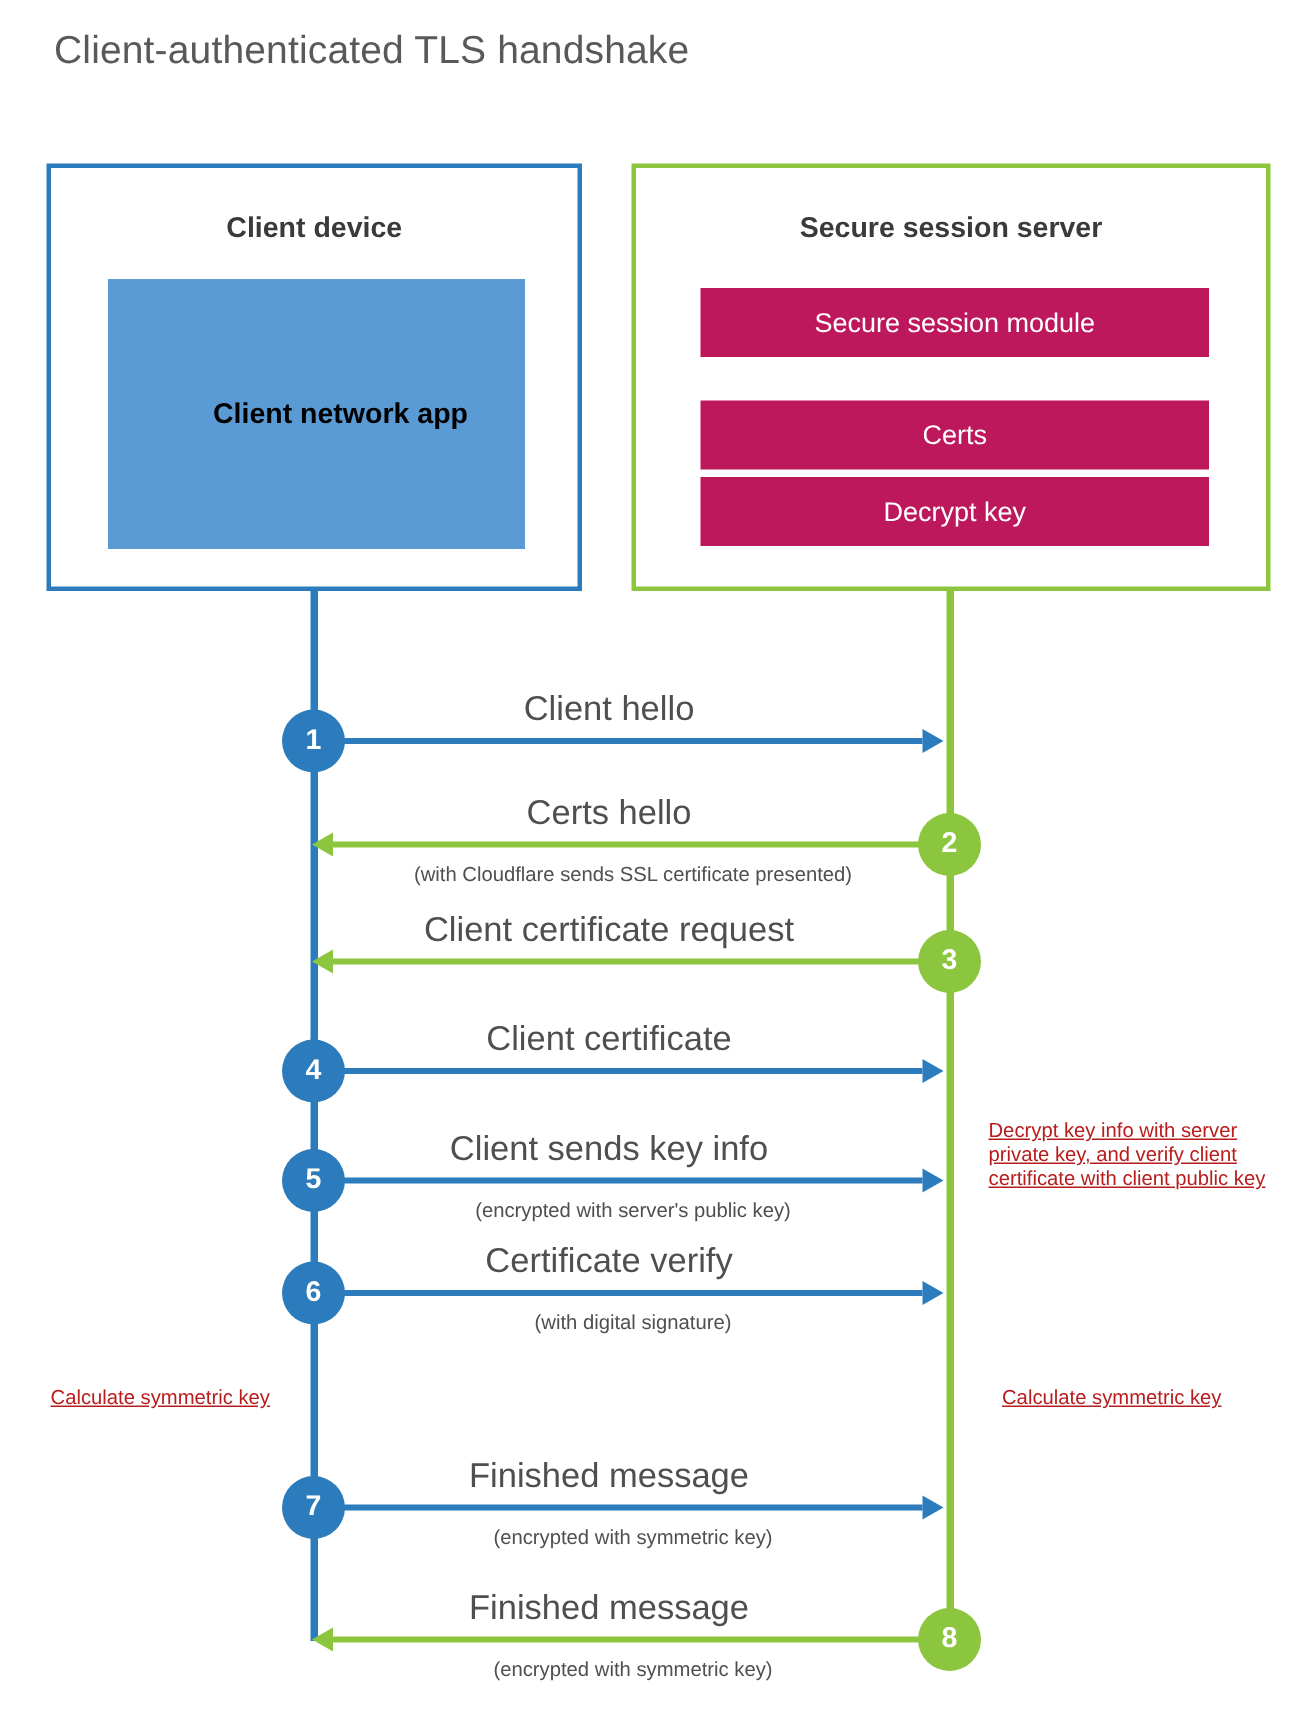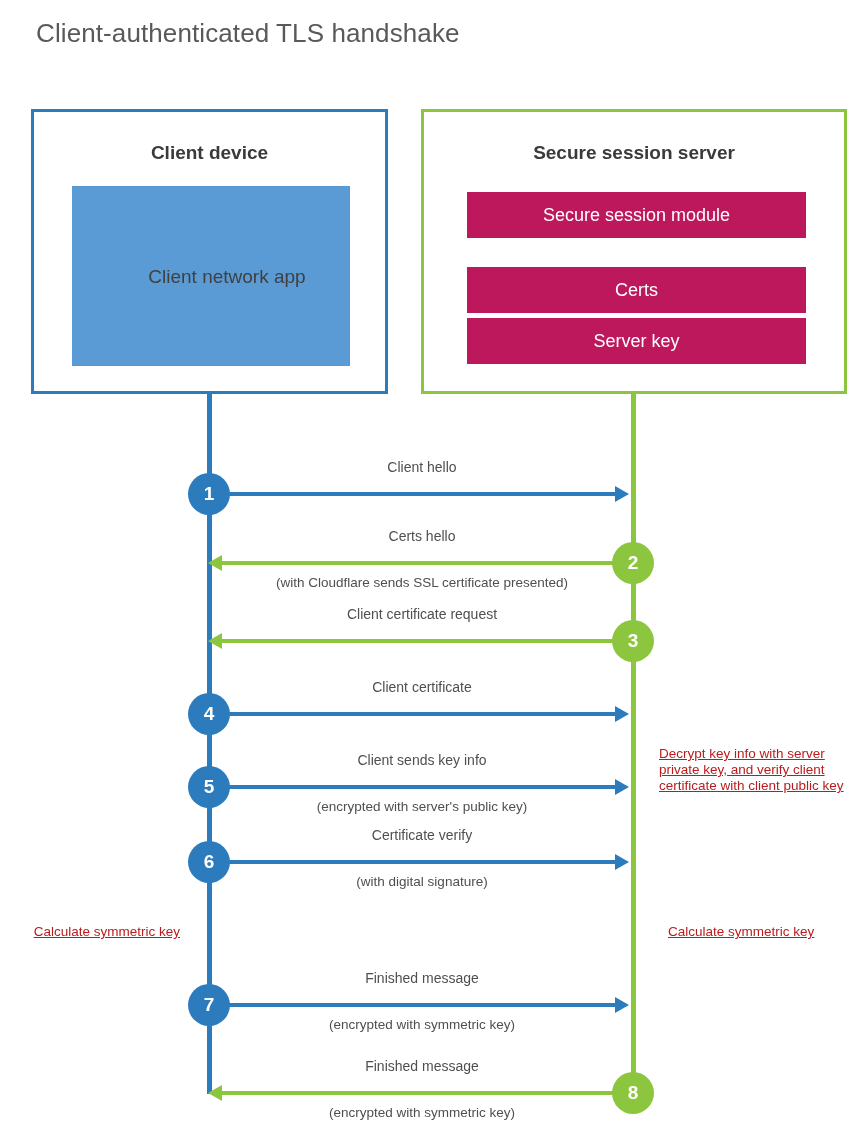--- a/index.html
+++ b/index.html
@@ -65,25 +65,25 @@
     left: 38px;
     top: 74px;
     width: 278px;
     height: 180px;
     background: #5b9bd5;
     display: flex;
     align-items: center;
     justify-content: center;
   }
   #client-app-label {
-    color: #404040;
+    color: #000000;
     font-size: 19px;
     line-height: 27px;
     text-align: center;
-    font-weight: 400;
+    font-weight: 700;
     max-width: 180px;
     margin-left: 32px;
   }
 
   
   .server-bar {
     position: absolute;
     left: 43px;
     width: 339px;
     height: 46px;
@@ -147,24 +147,24 @@
   }
   .arrow-head.left.green {
     border-top: 8px solid transparent;
     border-bottom: 8px solid transparent;
     border-right: 14px solid #8cc63e;
   }
 
   .msg-label {
     position: absolute;
     text-align: center;
-    font-size: 14px;
+    font-size: 23px;
     color: #4f4f51;
     white-space: nowrap;
-    left: 212px;
+    left: 196px;
     width: 420px;
     top: -35px;
   }
   .msg-sub {
     position: absolute;
     text-align: center;
     font-size: 13.5px;
     color: #4f4f51;
     white-space: nowrap;
     left: 212px;
@@ -229,21 +229,21 @@
 
 <div id="server-box" class="actor-box">
   <div class="actor-title">Secure session server</div>
   <div id="server-bar-0" class="server-bar">
     <span class="server-bar-label">Secure session module</span>
   </div>
   <div id="server-bar-1" class="server-bar">
     <span class="server-bar-label">Certs</span>
   </div>
   <div id="server-bar-2" class="server-bar">
-    <span class="server-bar-label">Server key</span>
+    <span class="server-bar-label">Decrypt key</span>
   </div>
 </div>
 
 <div id="lifeline-client" class="lifeline"></div>
 <div id="lifeline-server" class="lifeline"></div>
 
 <div class="msg-row" style="top:494px;">
   <div class="msg-line blue" style="left:209px; width:406px;"></div>
   <div class="arrow-head right blue" style="left:615px;"></div>
   <div class="msg-label">Client hello</div>

